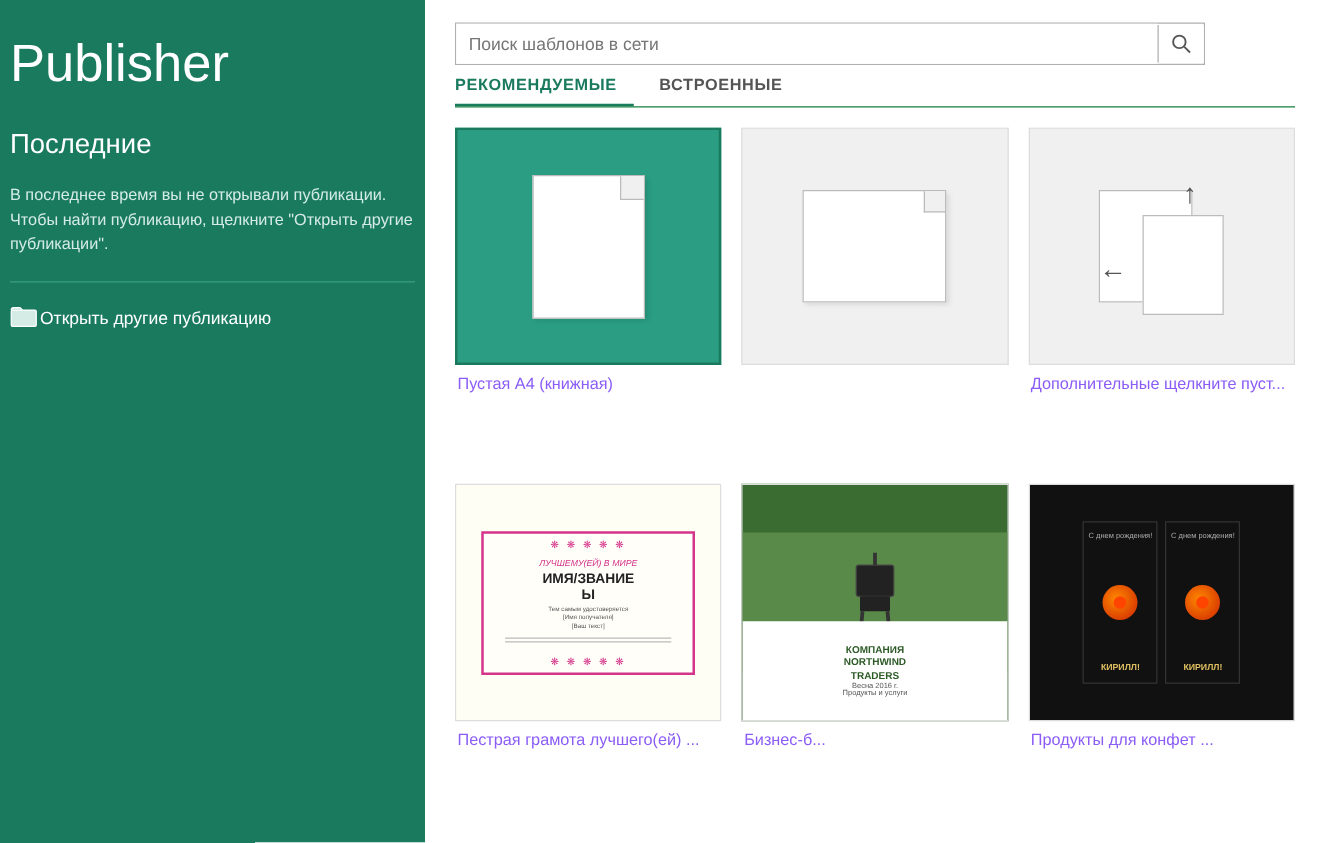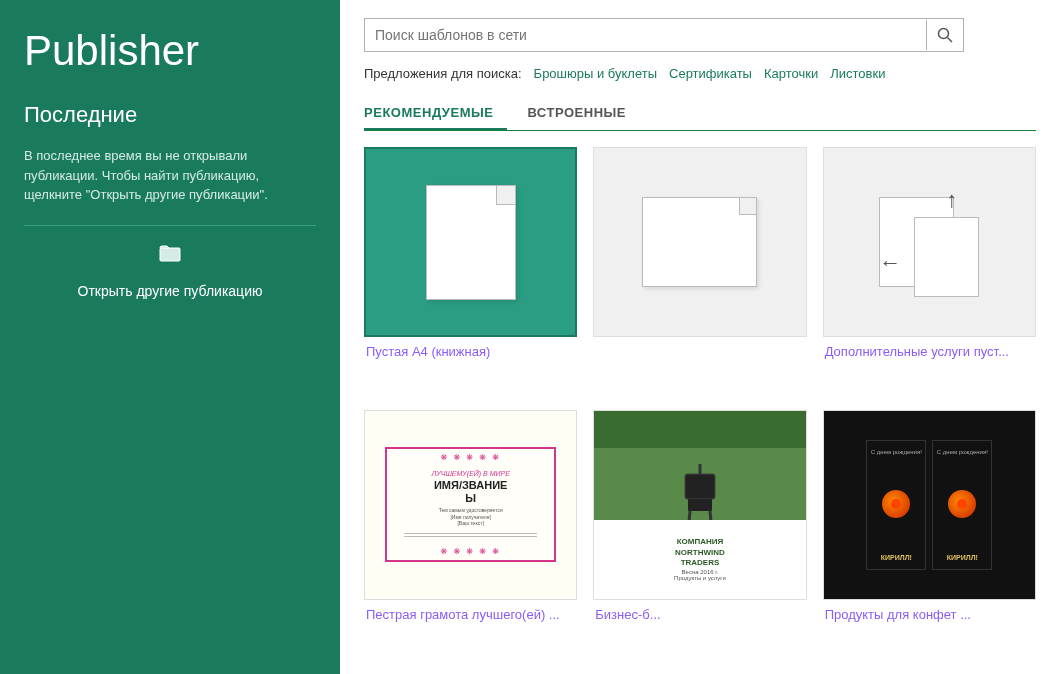--- a/index.html
+++ b/index.html
@@ -4,21 +4,21 @@
   <style>
     * { margin: 0; padding: 0; box-sizing: border-box; }
     body { width: 1060px; height: 674px; font-family: 'Segoe UI', Arial, sans-serif; display: flex; overflow: hidden; background: #fff; }
 
     
     .sidebar {
       width: 340px;
       min-width: 340px;
       background: #1a7a5e;
       color: #fff;
-      padding: 28px 24px;
+      padding: 28px 8px;
       display: flex;
       flex-direction: column;
       height: 674px;
     }
     .sidebar-title {
       font-size: 42px;
       font-weight: 300;
       color: #fff;
       margin-bottom: 28px;
       line-height: 1.1;
@@ -36,46 +36,44 @@
       margin-bottom: 20px;
     }
     .sidebar-divider {
       border: none;
       border-top: 1px solid #3a9e80;
       margin-bottom: 18px;
     }
     .sidebar-open-btn {
       display: flex;
       align-items: center;
-      gap: 18px;
+      gap: 2px;
       color: #fff;
       font-size: 14px;
       cursor: pointer;
       text-decoration: none;
-      flex-direction: column;
     }
 
     
     .main {
       flex: 1;
       background: #fff;
       padding: 18px 24px 18px 24px;
       display: flex;
       flex-direction: column;
       overflow: hidden;
     }
 
     
     .search-bar {
       display: flex;
       align-items: center;
       border: 1px solid #b0b0b0;
       width: 100%;
       max-width: 600px;
-      margin-bottom: 14px;
     }
     .search-input {
       flex: 1;
       border: none;
       outline: none;
       font-size: 14px;
       padding: 8px 10px;
       color: #333;
     }
     .search-btn {
@@ -324,27 +322,20 @@
   <div class="search-bar">
     <input class="search-input" type="text" placeholder="Поиск шаблонов в сети" style="">
     <button class="search-btn">
       <svg class="search-icon-svg" viewBox="0 0 16 16" fill="none">
         <circle cx="6.5" cy="6.5" r="5" stroke="#555" stroke-width="1.5"></circle>
         <line x1="10.5" y1="10.5" x2="15" y2="15" stroke="#555" stroke-width="1.5"></line>
       </svg>
     </button>
   </div>
 
-  <div class="suggestions">
-    <span class="suggestions-label">Предложения для поиска:</span>
-    <a class="suggestion-link">Брошюры и буклеты</a>
-    <a class="suggestion-link">Сертификаты</a>
-    <a class="suggestion-link">Карточки</a>
-    <a class="suggestion-link">Листовки</a>
-  </div>
 
   <div class="tabs">
     <div class="tab active">РЕКОМЕНДУЕМЫЕ</div>
     <div class="tab">ВСТРОЕННЫЕ</div>
   </div>
 
   <div class="template-grid">
 
     <div class="template-card selected">
       <div class="template-thumb">
@@ -361,21 +352,21 @@
 
     <div class="template-card">
       <div class="template-thumb">
         <div class="more-sizes-icon">
           <div class="ms-back"></div>
           <div class="ms-front"></div>
           <span class="ms-arrow-up">↑</span>
           <span class="ms-arrow-left">←</span>
         </div>
       </div>
-      <div class="template-label">Дополнительные услуги пуст...</div>
+      <div class="template-label">Дополнительные щелкните пуст...</div>
     </div>
 
     <div class="template-card">
       <div class="template-thumb" style="background:#fffef5;">
         <div class="cert-inner">
           <div class="cert-title1">ЛУЧШЕМУ(ЕЙ) В МИРЕ</div>
           <div class="cert-title2">ИМЯ/ЗВАНИЕ<br>Ы</div>
           <div class="cert-sub">Тем самым удостоверяется<br>[Имя получателя]<br>[Ваш текст]</div>
           <div class="cert-lines">
             <div class="cert-line"></div>

